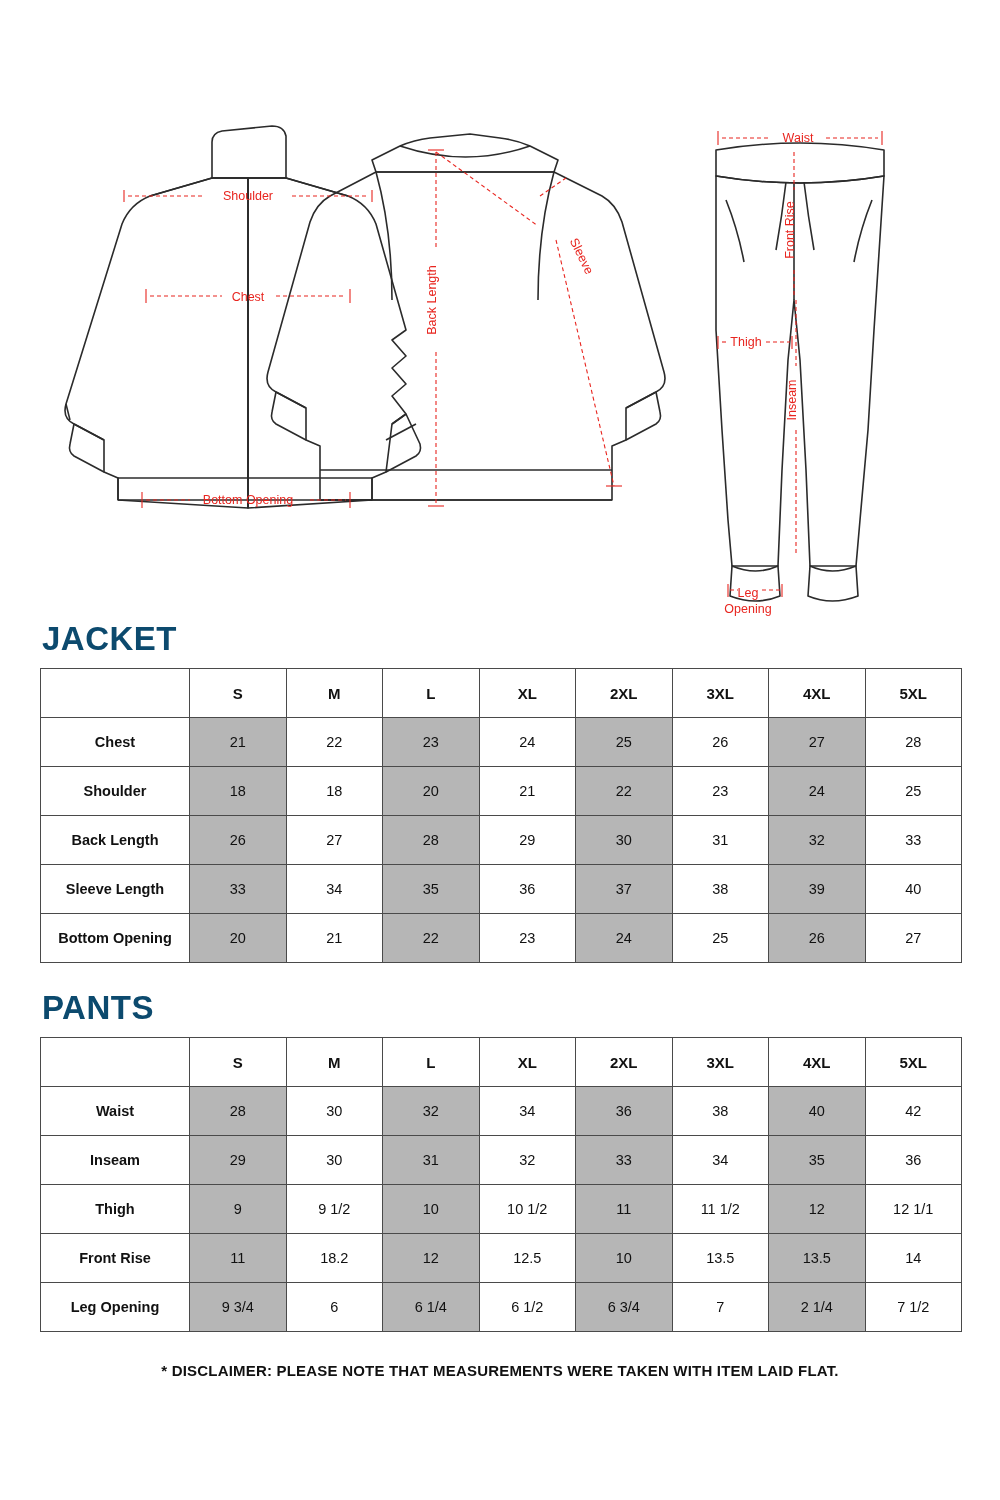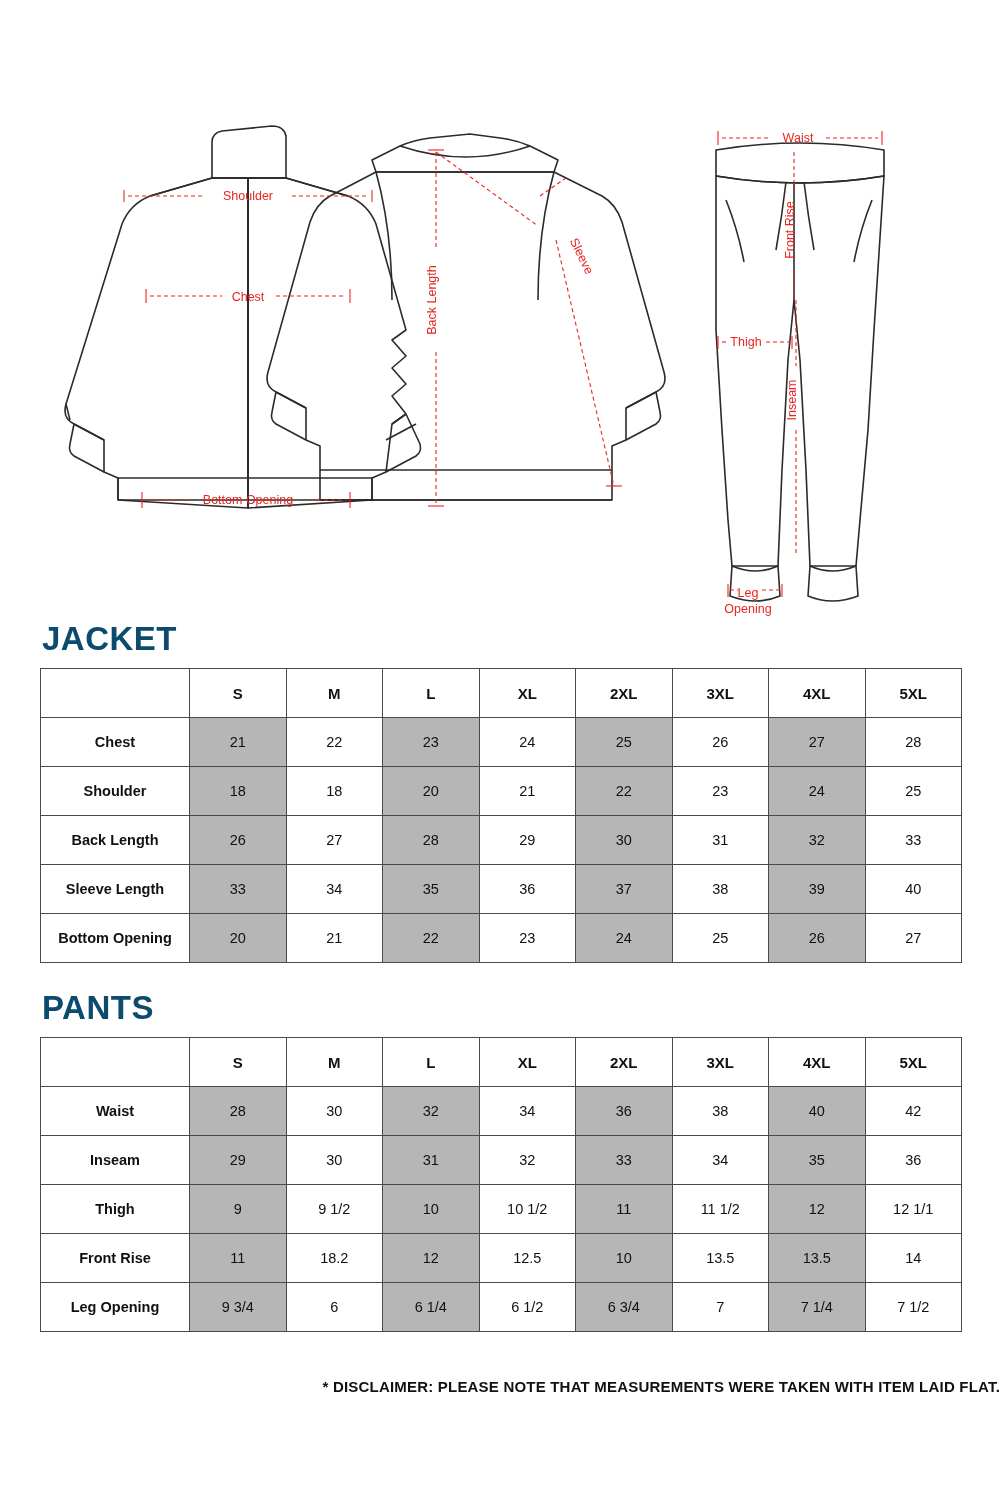--- a/index.html
+++ b/index.html
@@ -76,22 +76,22 @@
     font-size: 14.5px;
     background: #fff;
     text-align: center;
   }
   td.shade, th.shade {
     background: #b6b6b6;
   }
 
   
   .disclaimer {
-    margin-top: 44px;
-    text-align: right;
+    margin-top: 28px;
+    text-align: center;
     font-size: 15px;
     font-weight: bold;
     line-height: 1.5;
     color: #111;
     letter-spacing: 0.2px;
   }
 
   .red-label {
     fill: #e8251f;
     font-family: "Liberation Sans", sans-serif;
@@ -378,21 +378,21 @@
         <td>14</td>
       </tr>
       <tr>
         <td class="rowlabel">Leg Opening</td>
         <td class="shade">9 3/4</td>
         <td>6</td>
         <td class="shade">6 1/4</td>
         <td>6 1/2</td>
         <td class="shade">6 3/4</td>
         <td>7</td>
-        <td class="shade">7 1/4</td>
+        <td class="shade">2 1/4</td>
         <td>7 1/2</td>
       </tr>
     </tbody>
   </table>
 
   <div class="disclaimer">
     <div>* DISCLAIMER: PLEASE NOTE THAT MEASUREMENTS WERE TAKEN WITH ITEM LAID FLAT.</div>
   </div>
 
 </div>

